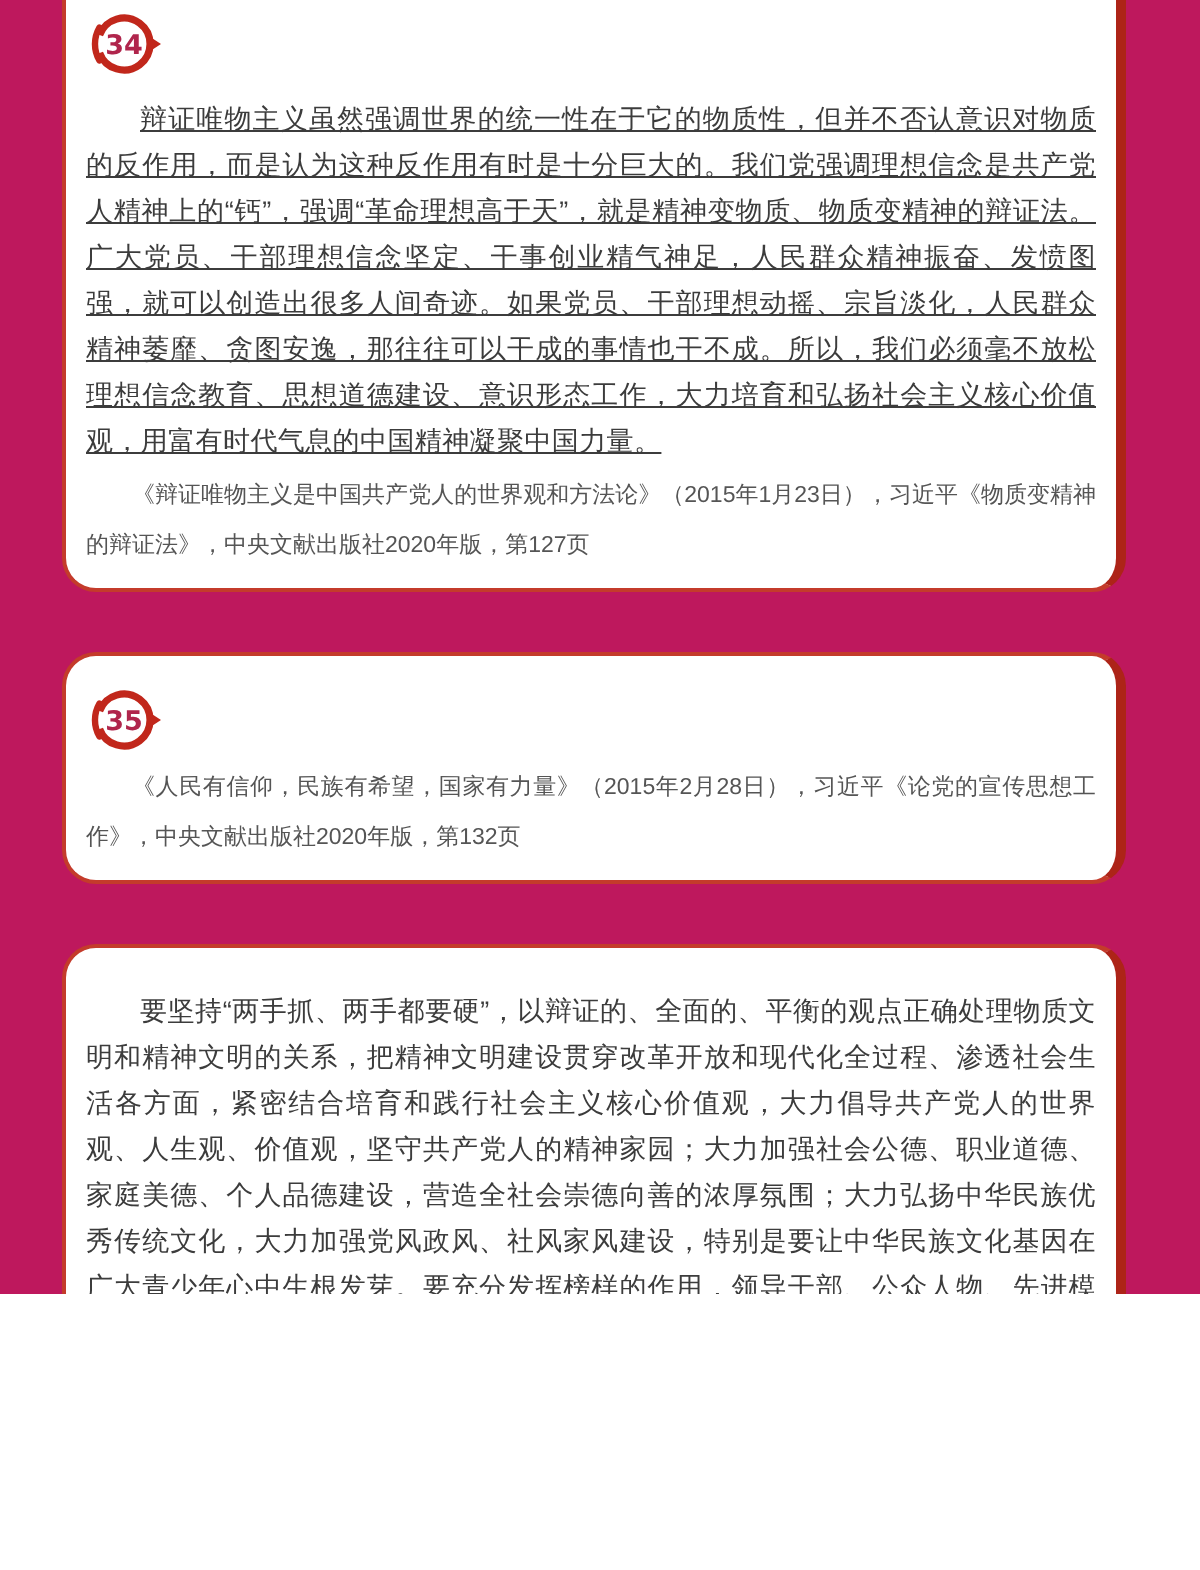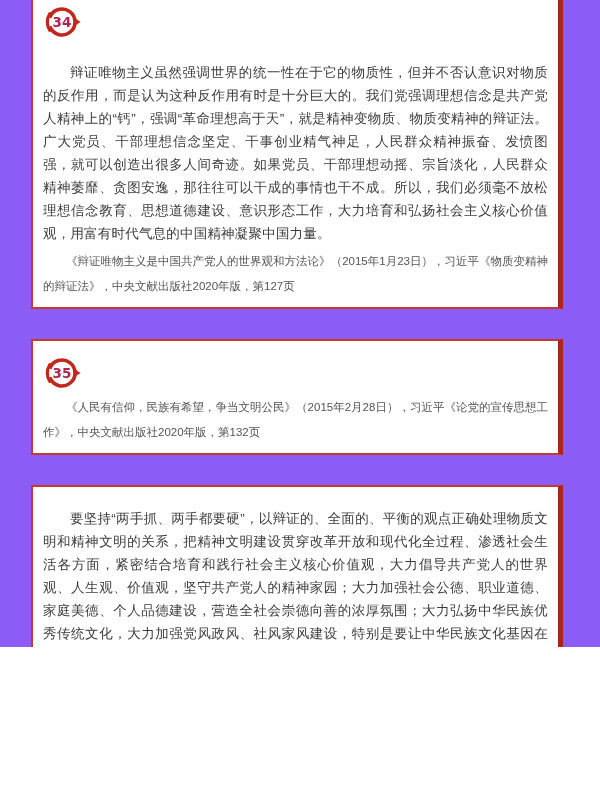--- a/index.html
+++ b/index.html
@@ -7,29 +7,29 @@
   body {
     width: 600px;
     background: #ffffff;
     font-family: "Liberation Sans", "DejaVu Sans", sans-serif;
   }
   .page {
     position: relative;
     width: 600px;
     height: 647px;
     overflow: hidden;
-    background: #8b5cf6;
+    background: #be185d;
   }
   .card {
     width: 532px;
     margin-left: 31px;
     background: #ffffff;
     border: 2px solid #c43b2b;
     border-right: 5px solid #ad2418;
-    border-radius: 0;
+    border-radius: 17px;
     padding: 14px 8px 8px 8px;
   }
   .card-first {
     margin-top: -18px;
     border-top-color: transparent;
     border-top-left-radius: 0;
     border-top-right-radius: 0;
     padding-top: 20px;
   }
   .card + .card { margin-top: 30px; }
@@ -42,21 +42,21 @@
   }
   .para {
     margin: 6px 2px 0 2px;
     font-size: 13.5px;
     line-height: 23px;
     color: #3c3c3c;
     text-align: justify;
     text-indent: 2em;
     letter-spacing: 0.2px;
   }
-  .card-first .para { margin-top: 21px; }
+  .card-first .para { margin-top: 8px; text-decoration: underline; }
   .cite {
     margin: 4px 2px 0 2px;
     font-size: 11.5px;
     line-height: 25px;
     color: #555555;
     text-align: justify;
     text-indent: 2em;
   }
 </style>
 </head>
@@ -79,20 +79,20 @@
 
   <section class="card">
     <div class="badge">
       <svg width="40" height="36" viewBox="0 0 40 36">
         <path d="M 6.7 9.75 A 16.5 16.5 0 0 0 6.7 26.25" fill="none" stroke="#c1271b" stroke-width="3.2" stroke-linecap="round"></path>
         <path d="M 6.8 13.55 A 13 13 0 1 1 6.8 22.45" fill="none" stroke="#c1271b" stroke-width="3.6"></path>
         <path d="M 31 13.8 L 31 22.2 L 37.5 18 Z" fill="#c1271b"></path>
         <text class="badge-num" x="19" y="23" text-anchor="middle" fill="#b0254c">35</text>
       </svg>
     </div>
-    <p class="cite">《人民有信仰，民族有希望，争当文明公民》（2015年2月28日），习近平《论党的宣传思想工作》，中央文献出版社2020年版，第132页</p>
+    <p class="cite">《人民有信仰，民族有希望，国家有力量》（2015年2月28日），习近平《论党的宣传思想工作》，中央文献出版社2020年版，第132页</p>
   </section>
 
   <section class="card">
     <p class="para">要坚持“两手抓、两手都要硬”，以辩证的、全面的、平衡的观点正确处理物质文明和精神文明的关系，把精神文明建设贯穿改革开放和现代化全过程、渗透社会生活各方面，紧密结合培育和践行社会主义核心价值观，大力倡导共产党人的世界观、人生观、价值观，坚守共产党人的精神家园；大力加强社会公德、职业道德、家庭美德、个人品德建设，营造全社会崇德向善的浓厚氛围；大力弘扬中华民族优秀传统文化，大力加强党风政风、社风家风建设，特别是要让中华民族文化基因在广大青少年心中生根发芽。要充分发挥榜样的作用，领导干部、公众人物、先进模范都要为全社会做好表率、起好示范作用，引导和推动全体人民树立文明观念、争当文明公民、展示文明形象。</p>
   </section>
 
 </div>
 
 </body></html>

